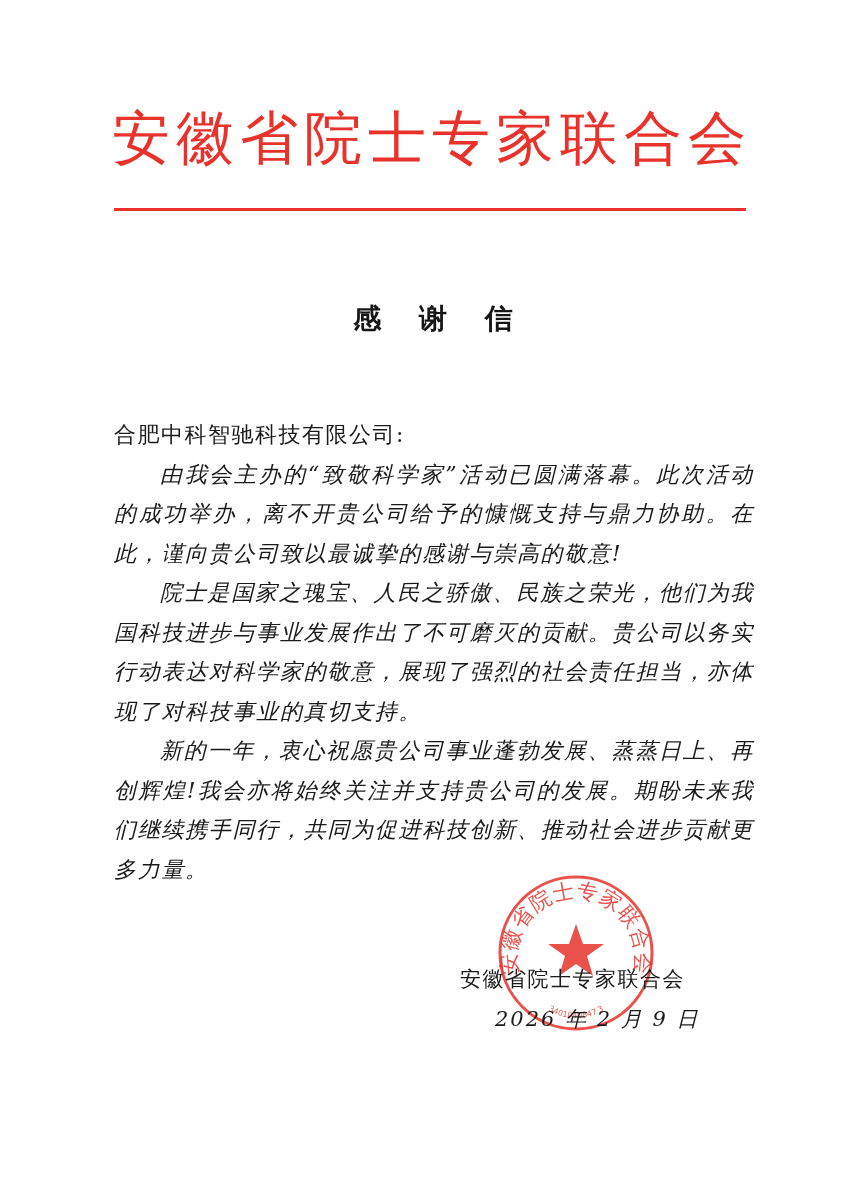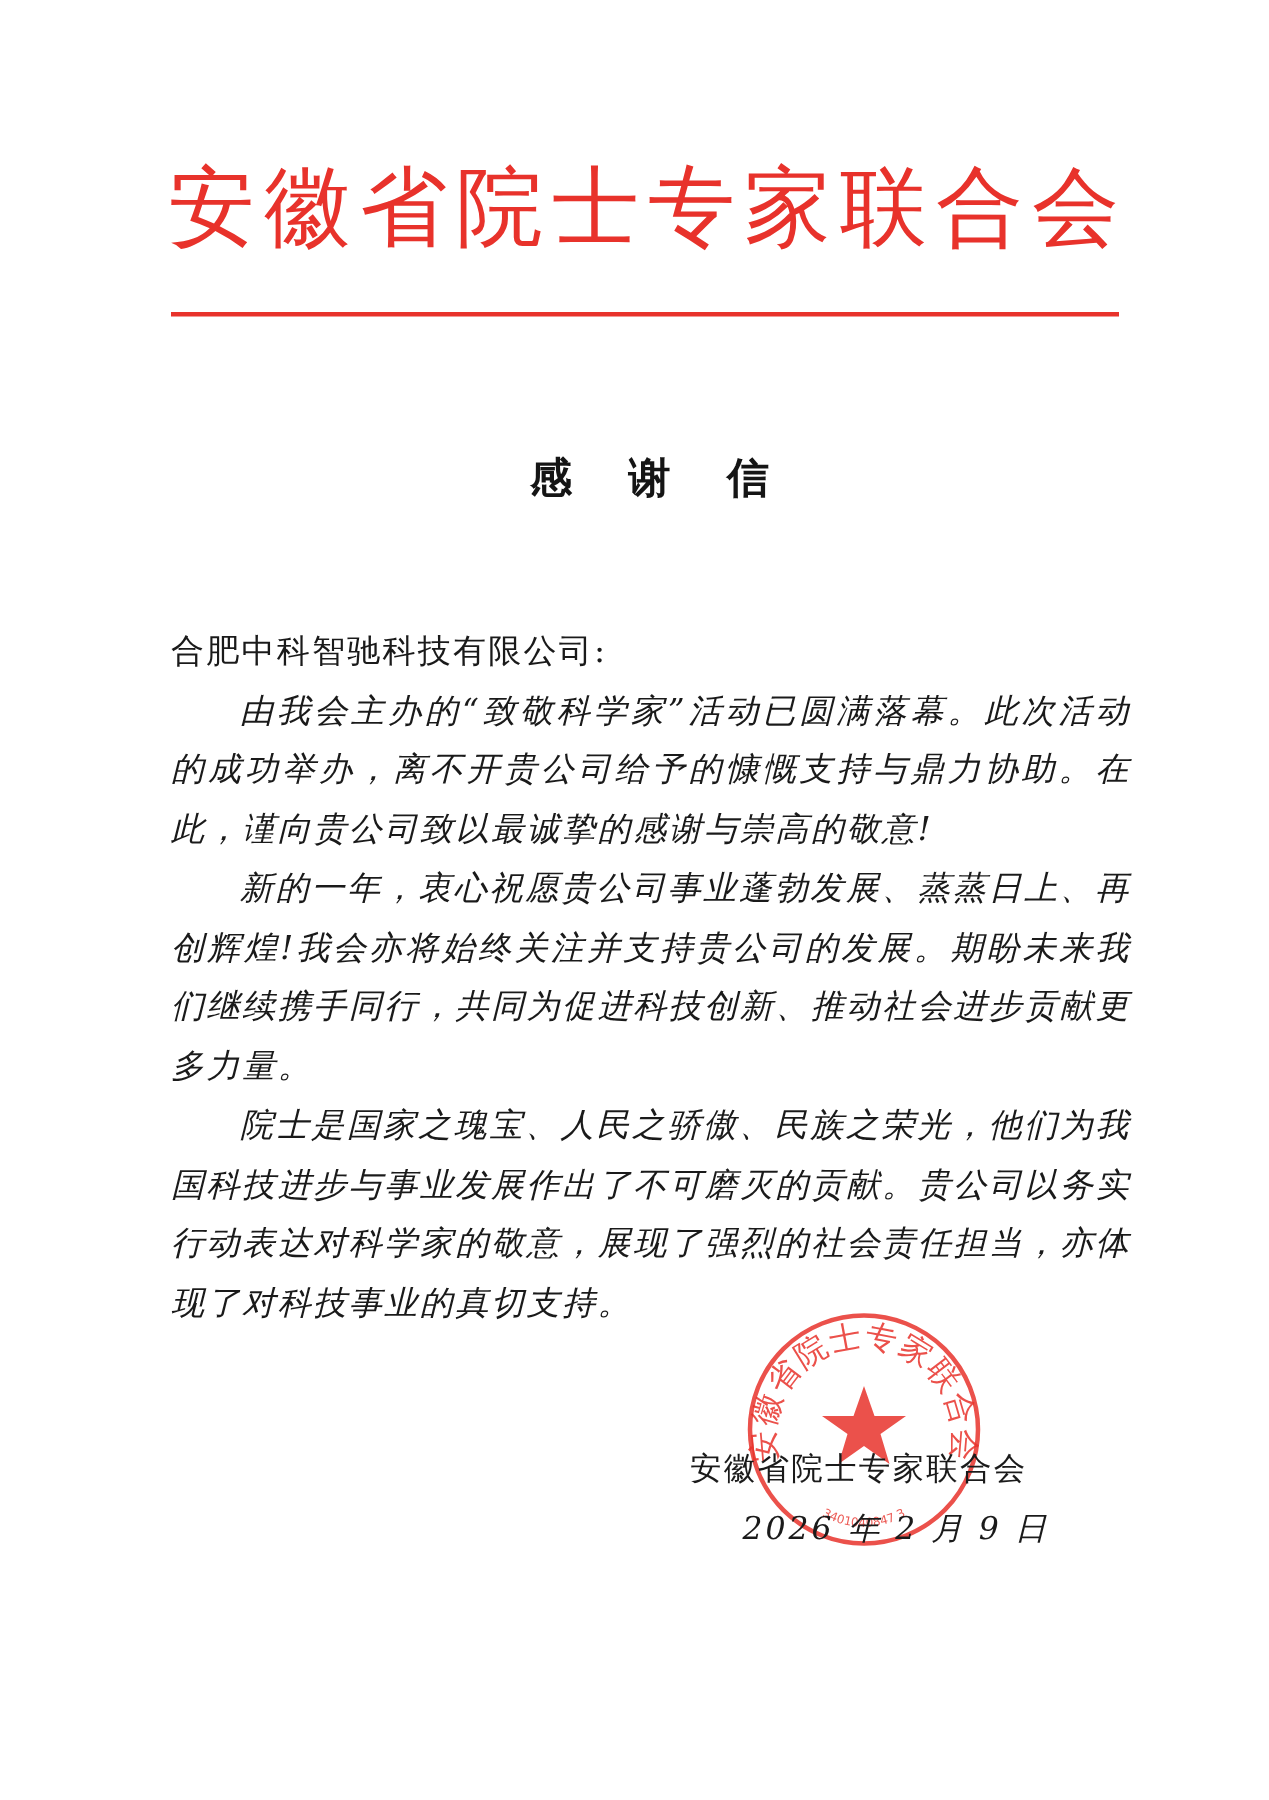--- a/index.html
+++ b/index.html
@@ -44,22 +44,22 @@
 <body>
 
 <div class="letterhead">安徽省院士专家联合会</div>
 <div class="rule"></div>
 
 <div class="doc-title">感 谢 信</div>
 
 <div class="body-text">
   <p class="salutation">合肥中科智驰科技有限公司:</p>
   <p class="para">由我会主办的“致敬科学家”活动已圆满落幕。此次活动的成功举办，离不开贵公司给予的慷慨支持与鼎力协助。在此，谨向贵公司致以最诚挚的感谢与崇高的敬意!</p>
+  <p class="para">院士是国家之瑰宝、人民之骄傲、民族之荣光，他们为我国科技进步与事业发展作出了不可磨灭的贡献。贵公司以务实行动表达对科学家的敬意，展现了强烈的社会责任担当，亦体现了对科技事业的真切支持。</p>
   <p class="para">新的一年，衷心祝愿贵公司事业蓬勃发展、蒸蒸日上、再创辉煌!我会亦将始终关注并支持贵公司的发展。期盼未来我们继续携手同行，共同为促进科技创新、推动社会进步贡献更多力量。</p>
-  <p class="para">院士是国家之瑰宝、人民之骄傲、民族之荣光，他们为我国科技进步与事业发展作出了不可磨灭的贡献。贵公司以务实行动表达对科学家的敬意，展现了强烈的社会责任担当，亦体现了对科技事业的真切支持。</p>
 </div>
 
 <svg class="seal" viewBox="0 0 162 162">
   <defs>
     <path id="sealArc" d="M 26 110 A 60 60 0 1 1 136 110" fill="none"></path>
     <path id="codeArc" d="M 40 128 A 56 56 0 0 0 122 128" fill="none"></path>
   </defs>
   <circle cx="81" cy="81" r="76" fill="none" stroke="#e8322b" stroke-width="3" opacity="0.85"></circle>
   <text font-family="DejaVu Serif, serif" font-size="21" fill="#e8322b" opacity="0.85" letter-spacing="1">
     <textPath href="#sealArc" startOffset="50%" text-anchor="middle">安徽省院士专家联合会</textPath>

